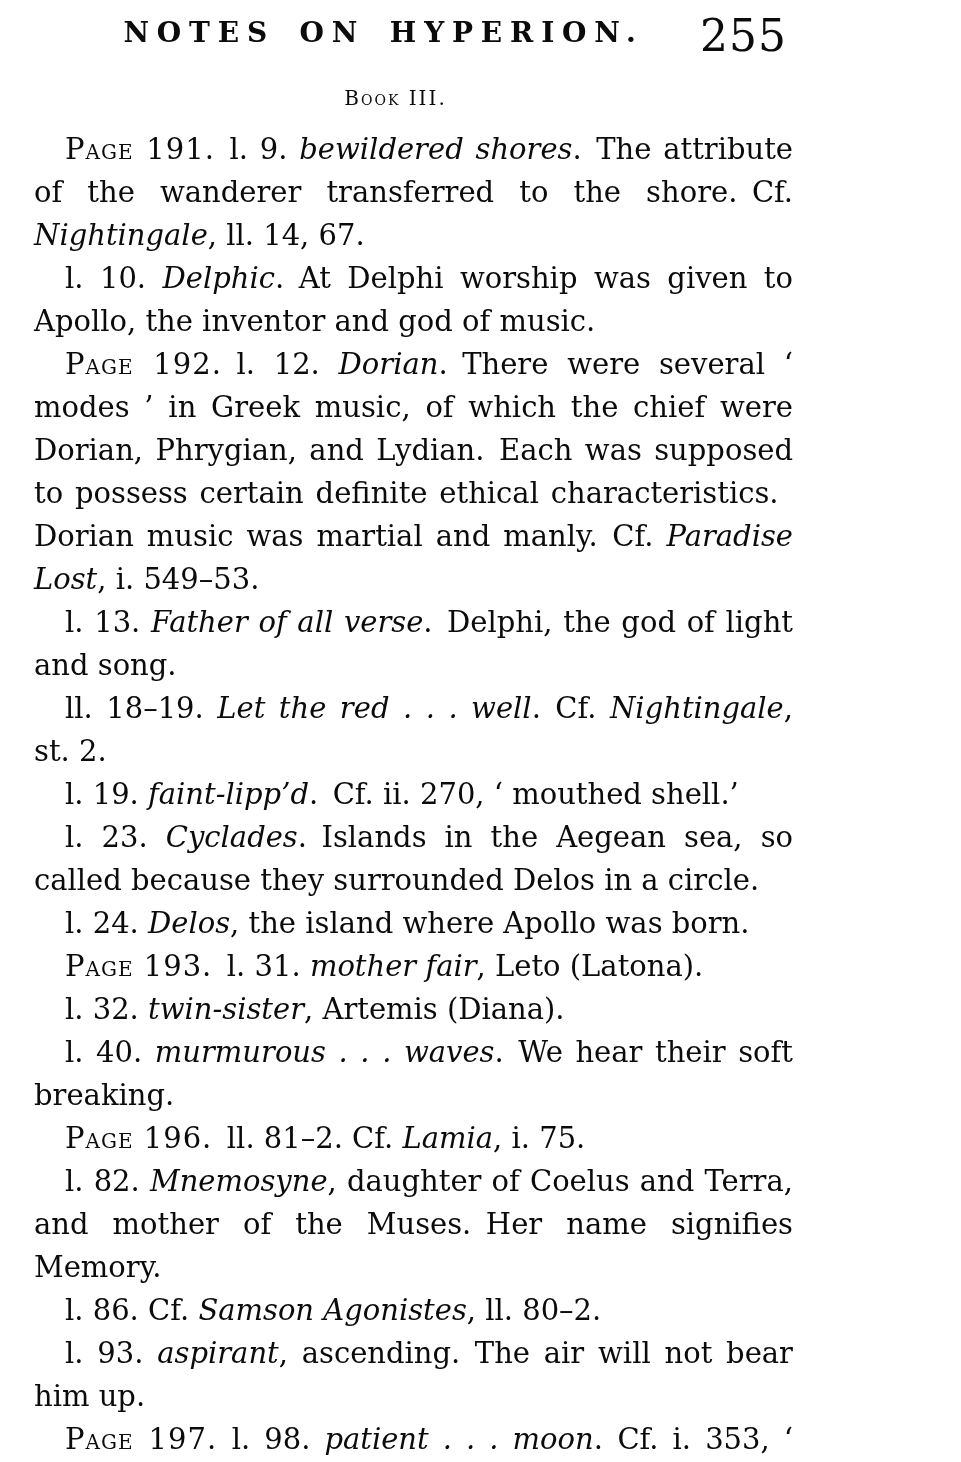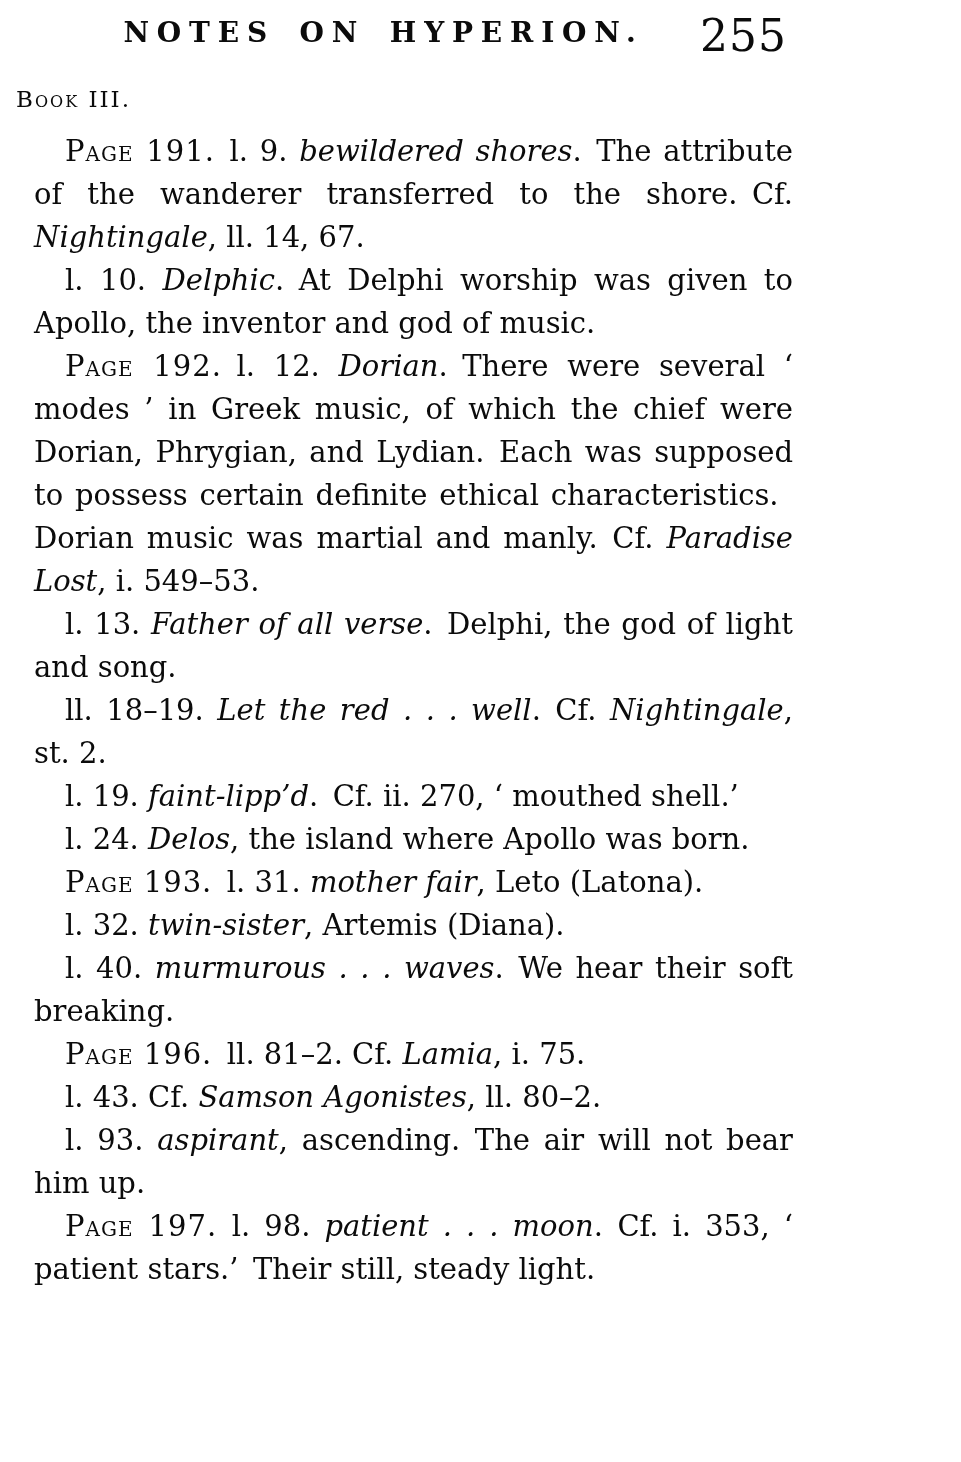--- a/index.html
+++ b/index.html
@@ -34,22 +34,22 @@
   }
   .page-number {
     position: absolute;
     right: 6px;
     top: -6px;
     font-size: 44px;
     letter-spacing: 1px;
   }
   .book-heading {
     margin: 26px 0 18px 0;
-    text-align: left;
-    font-size: 23px;
+    text-align: center;
+    font-size: 20px;
     font-weight: normal;
     font-variant: small-caps;
     letter-spacing: 2px;
     transform: translateX(-18px);
   }
   .notes {
     font-size: 29px;
     line-height: 43px;
   }
   .note {
@@ -76,22 +76,24 @@
 
   <h2 class="book-heading">Book III.</h2>
 
   <main class="notes">
       <p class="note"><span class="seg-smallcaps">Page 191.</span><span class="seg-normal"> l. 9. </span><span class="seg-italic">bewildered shores</span><span class="seg-normal">. The attribute of the wanderer transferred to the shore. Cf. </span><span class="seg-italic">Nightingale</span><span class="seg-normal">, ll. 14, 67.</span></p>
       <p class="note"><span class="seg-normal">l. 10. </span><span class="seg-italic">Delphic</span><span class="seg-normal">. At Delphi worship was given to Apollo, the inventor and god of music.</span></p>
       <p class="note"><span class="seg-smallcaps">Page 192.</span><span class="seg-normal"> l. 12. </span><span class="seg-italic">Dorian</span><span class="seg-normal">. There were several ‘ modes ’ in Greek music, of which the chief were Dorian, Phrygian, and Lydian. Each was supposed to possess certain definite ethical characteristics. Dorian music was martial and manly. Cf. </span><span class="seg-italic">Paradise Lost</span><span class="seg-normal">, i. 549–53.</span></p>
       <p class="note"><span class="seg-normal">l. 13. </span><span class="seg-italic">Father of all verse</span><span class="seg-normal">. Delphi, the god of light and song.</span></p>
       <p class="note"><span class="seg-normal">ll. 18–19. </span><span class="seg-italic">Let the red . . . well</span><span class="seg-normal">. Cf. </span><span class="seg-italic">Nightingale</span><span class="seg-normal">, st. 2.</span></p>
       <p class="note"><span class="seg-normal">l. 19. </span><span class="seg-italic">faint-lipp’d</span><span class="seg-normal">. Cf. ii. 270, ‘ mouthed shell.’</span></p>
+      <p class="note"><span class="seg-normal">l. 23. </span><span class="seg-italic">Cyclades</span><span class="seg-normal">. Islands in the Aegean sea, so called because they surrounded Delos in a circle.</span></p>
       <p class="note"><span class="seg-normal">l. 24. </span><span class="seg-italic">Delos</span><span class="seg-normal">, the island where Apollo was born.</span></p>
       <p class="note"><span class="seg-smallcaps">Page 193.</span><span class="seg-normal"> l. 31. </span><span class="seg-italic">mother fair</span><span class="seg-normal">, Leto (Latona).</span></p>
       <p class="note"><span class="seg-normal">l. 32. </span><span class="seg-italic">twin-sister</span><span class="seg-normal">, Artemis (Diana).</span></p>
       <p class="note"><span class="seg-normal">l. 40. </span><span class="seg-italic">murmurous . . . waves</span><span class="seg-normal">. We hear their soft breaking.</span></p>
       <p class="note"><span class="seg-smallcaps">Page 196.</span><span class="seg-normal"> ll. 81–2. Cf. </span><span class="seg-italic">Lamia</span><span class="seg-normal">, i. 75.</span></p>
-      <p class="note"><span class="seg-normal">l. 43. Cf. </span><span class="seg-italic">Samson Agonistes</span><span class="seg-normal">, ll. 80–2.</span></p>
+      <p class="note"><span class="seg-normal">l. 82. </span><span class="seg-italic">Mnemosyne</span><span class="seg-normal">, daughter of Coelus and Terra, and mother of the Muses. Her name signifies Memory.</span></p>
+      <p class="note"><span class="seg-normal">l. 86. Cf. </span><span class="seg-italic">Samson Agonistes</span><span class="seg-normal">, ll. 80–2.</span></p>
       <p class="note"><span class="seg-normal">l. 93. </span><span class="seg-italic">aspirant</span><span class="seg-normal">, ascending. The air will not bear him up.</span></p>
       <p class="note"><span class="seg-smallcaps">Page 197.</span><span class="seg-normal"> l. 98. </span><span class="seg-italic">patient . . . moon</span><span class="seg-normal">. Cf. i. 353, ‘ patient stars.’ Their still, steady light.</span></p>
     </main>
 </div>
 
 </body></html>

